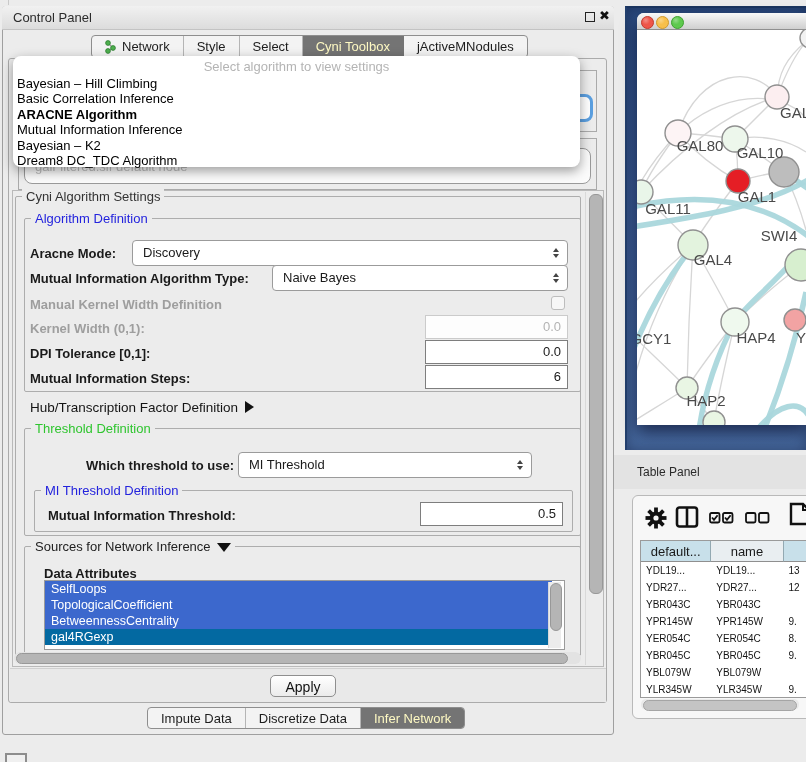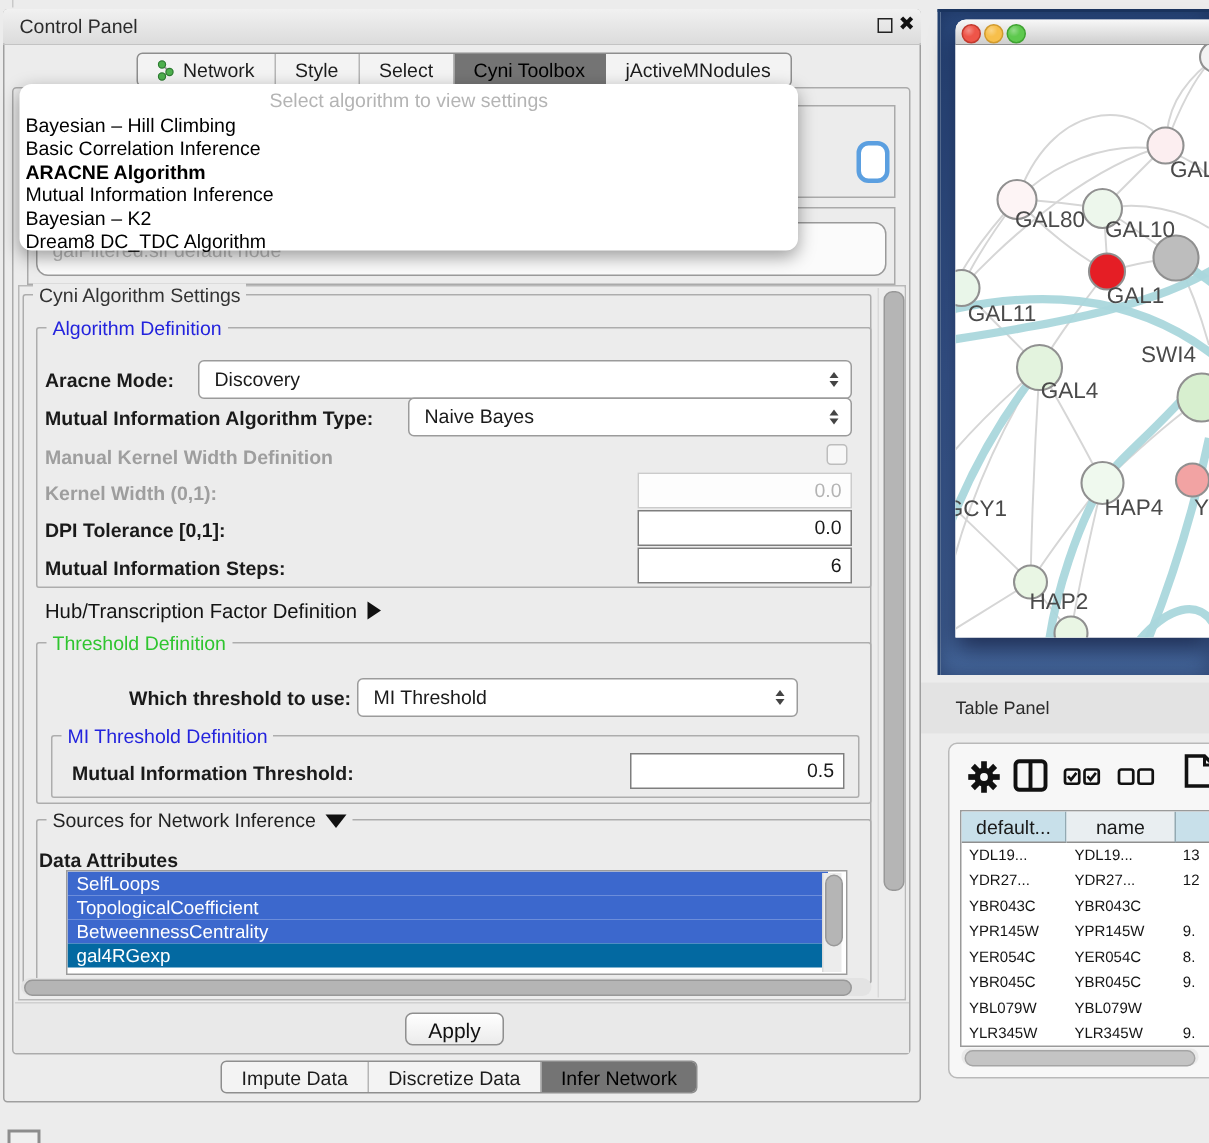--- a/index.html
+++ b/index.html
@@ -16,21 +16,21 @@
   .cp-title{left:13px;top:10px;font-size:13px;color:#2b2b2b;}
   .float-btn{left:585px;top:12px;width:10px;height:10px;border:1.6px solid #222;background:transparent;}
   .close-btn{left:599px;top:8px;font-size:13px;font-weight:bold;color:#111;}
 
   
   .tabstrip{display:flex;align-items:stretch;border:1px solid #8e8e8e;border-radius:4px;
             background:#f3f3f3;overflow:hidden;height:23px;}
   .tab{display:flex;align-items:center;padding:0 13px;font-size:13px;color:#1d1d1d;
        border-right:1px solid #b5b5b5;white-space:nowrap;cursor:default;}
   .tab:last-child{border-right:none;}
-  .tab.sel{background:#747474;color:#000000;border-right-color:#747474;}
+  .tab.sel{background:#747474;color:#fef9c3;border-right-color:#747474;}
   .tab svg{margin-right:5px;}
 
   .cp-inner{left:8px;top:58px;width:599px;height:645px;border:1px solid #ababab;
             border-radius:3px;background:#ececec;}
 
   
   .frag-box{border:1px solid #aaa;background:#ececec;}
   .frag-blue{border:3px solid #5b9fe0;border-radius:8px;background:#fff;}
   .frag-combo{border:1px solid #9a9a9a;border-radius:8px;background:#fbfbfb;}
   .frag-text{font-size:13px;color:#bdbdbd;white-space:nowrap;}
@@ -64,21 +64,21 @@
 
   .vsb-track{background:#ececec;border-left:1px solid #d9d9d9;}
   .sb-thumb{background:#b5b5b5;border:1px solid #989898;border-radius:6px;}
   .hsb-track{background:#e3e3e3;border-radius:6px;}
 
   .apply-strip{left:10px;top:668px;width:596px;height:34px;background:#e9e9e9;border-top:1px solid #d0d0d0;}
   .button{border:1px solid #8f8f8f;border-radius:5px;background:linear-gradient(#ffffff,#ebebeb);
           font-size:14px;text-align:center;color:#111;}
 
   
-  .dropdown{left:13px;top:56px;width:519px;height:111px;background:#fff;border-radius:8px;
+  .dropdown{left:13px;top:56px;width:567px;height:111px;background:#fff;border-radius:8px;
             box-shadow:0 4px 12px rgba(0,0,0,0.38);padding-top:2px;}
   .dd-prompt{font-size:13px;color:#b4b4b4;text-align:center;line-height:18px;}
   .dd-item{font-size:13px;line-height:15.4px;padding-left:4px;color:#000;white-space:nowrap;}
   .dd-item.bold{font-weight:bold;}
 
   
   .desktop{left:625px;top:6px;width:181px;height:444px;
            background:linear-gradient(180deg,#2c4d83 0%,#3d5f99 55%,#46699f 100%);
            border-top:2px solid #1b3560;border-left:2px solid #23406e;
            box-shadow:inset 0 0 14px rgba(0,0,25,.35);}
@@ -200,21 +200,21 @@
 </div>
 <div class="abs grp" style="left:34px;top:490px;width:539px;height:42px;">
   <span class="grp-title" style="color: rgb(35, 35, 221);">MI Threshold Definition</span>
 </div>
 <div class="abs lbl" style="left:48px;top:508px;">Mutual Information Threshold:</div>
 <div class="abs tfield" style="left:420px;top:502px;width:143px;height:24px;">0.5</div>
 
 <div class="abs grp" style="left:24px;top:546px;width:557px;height:110px;">
   <span class="grp-title" style="color:#222;"><span>Sources for Network Inference</span><span class="tri-down"></span></span>
 </div>
-<div class="abs lbl" style="left:26px;top:566px;">Data Attributes</div>
+<div class="abs lbl" style="left:44px;top:566px;">Data Attributes</div>
 <div class="abs attr-list" style="left:44px;top:580px;width:521px;height:70px;" id="attr-list">
     <div class="attr-item" style="background: rgb(60, 104, 205); width: 501px;">SelfLoops</div>
     <div class="attr-item" style="background: rgb(60, 104, 205); width: 501px;">TopologicalCoefficient</div>
     <div class="attr-item" style="background: rgb(60, 104, 205); width: 501px;">BetweennessCentrality</div>
     <div class="attr-item" style="background: #0369a1; width: 501px;">gal4RGexp</div>
   </div>
 <div class="abs vsb-track" style="left:548px;top:582px;width:13px;height:66px;">
   <div class="sb-thumb" style="position:absolute;left:1px;top:1px;width:10px;height:46px;"></div>
 </div>
 

